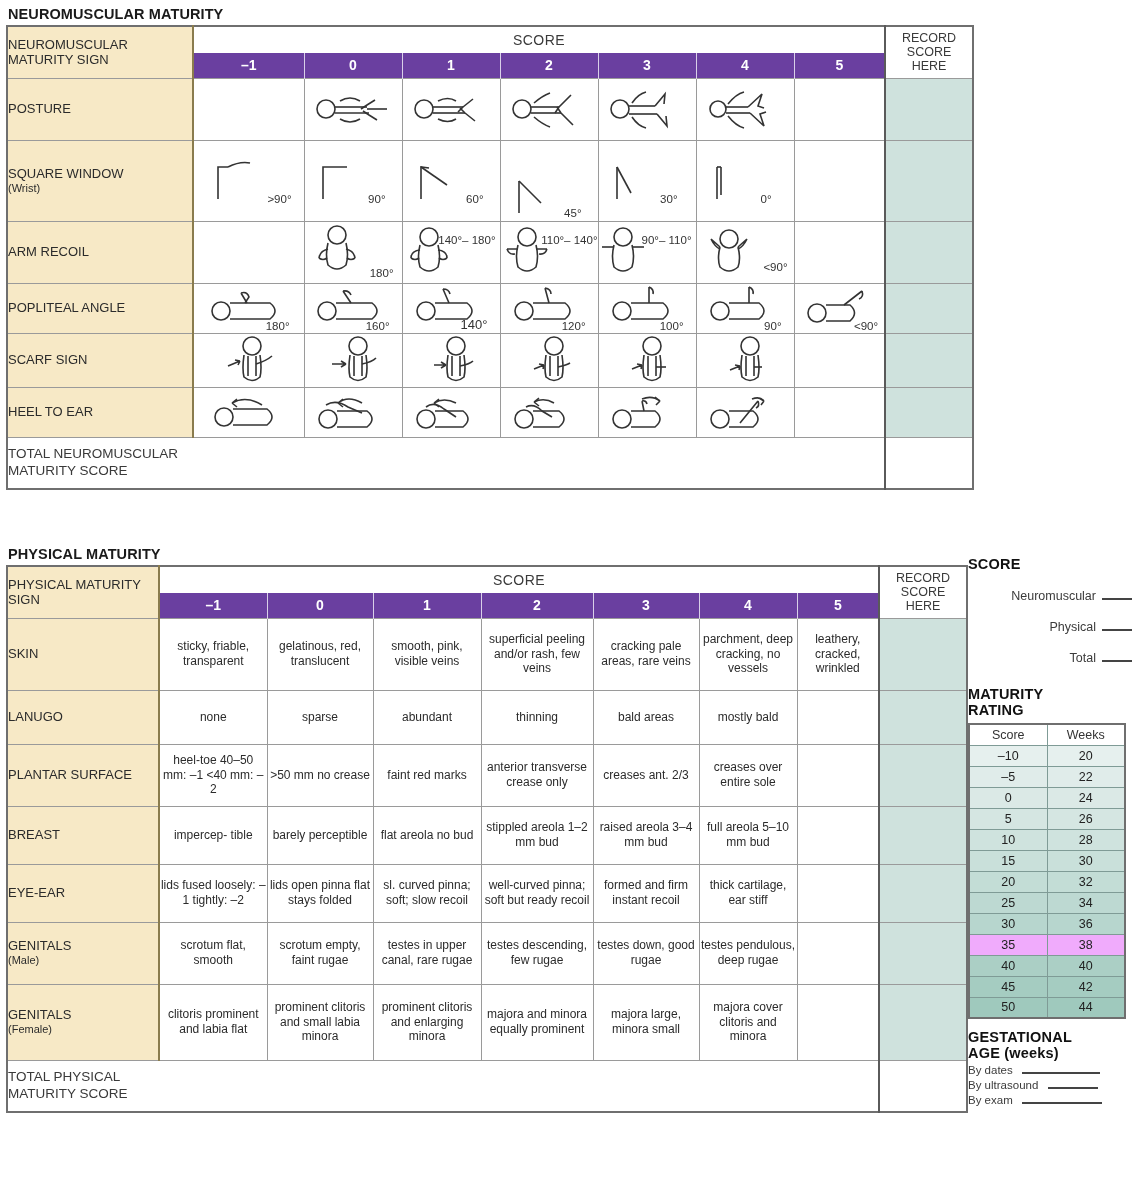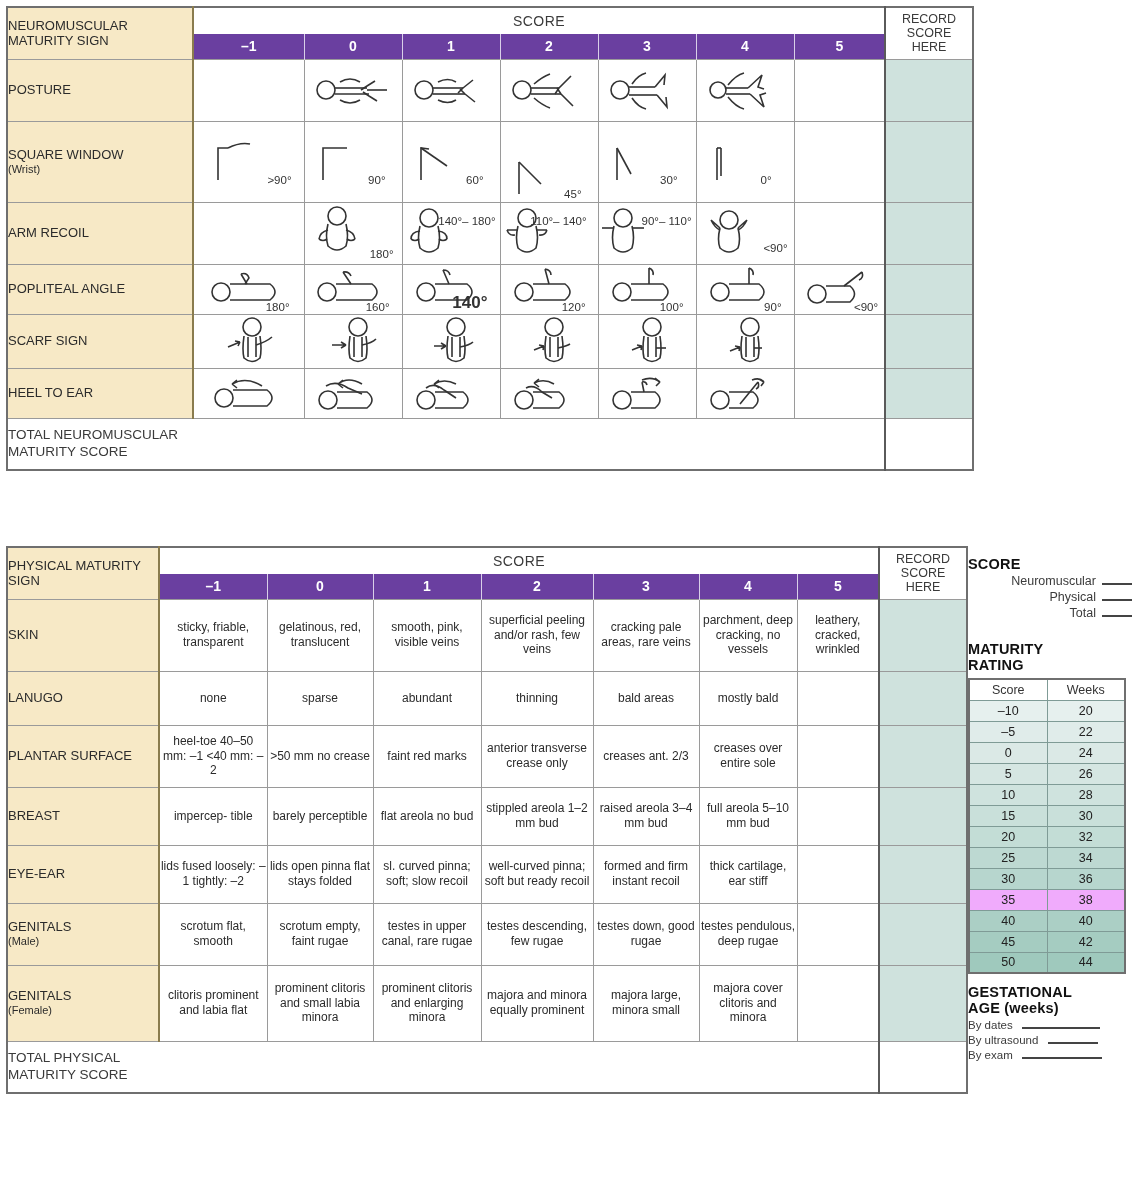--- a/index.html
+++ b/index.html
@@ -135,21 +135,21 @@
     font-weight: bold;
     color: #111;
     letter-spacing: 0.2px;
   }
   .rail-line {
     display: flex;
     align-items: baseline;
     justify-content: flex-end;
     font-size: 12.5px;
     color: #3b3b3b;
-    margin-top: 2px;
+    margin-top: 17px;
   }
   .rule {
     display: inline-block;
     border-bottom: 2px solid #444;
     height: 1px;
     margin-left: 6px;
   }
   table.mrt {
     border-collapse: collapse;
     table-layout: fixed;
@@ -177,20 +177,21 @@
     margin-top: 3px;
     white-space: nowrap;
   }
 </style>
 </head>
 <body>
 
 <div id="page">
 
   <div style="position:absolute;left:6px;top:6px;width:966px;">
+    <div class="section-title" style="padding-left:2px;">NEUROMUSCULAR MATURITY</div>
 
     <table class="grid framed" style="width:966px;">
       <colgroup>
         <col style="width:186px">
           <col style="width:111px">
           <col style="width:98px">
         <col style="width:98px">
           <col style="width:98px">
           <col style="width:98px">
         <col style="width:98px">
@@ -407,21 +408,21 @@
         <td class="fig-cell">
           <div style="position:relative;height:58px;">
             <svg width="44" height="56" viewBox="0 0 44 56" style="position:absolute;left:4px;top:2px;">
               <g fill="none" stroke="#333" stroke-width="1.6">
                 <circle cx="22" cy="12" r="9"></circle>
                 <path d="M13 20 q-3 12 0 22 q9 8 18 0 q3 -10 0 -22"></path>
                 <path d="M13 24 h-11 M2 24 q2 6 8 5"></path>
                 <path d="M31 24 h11 M42 24 q-2 6 -8 5"></path>
               </g>
             </svg>
-            <span style="position:absolute;right:11px;top:10px;font-size:11.5px;color:#333;line-height:1.35;text-align:right;">
+            <span style="position:absolute;right:0;top:10px;font-size:11.5px;color:#333;line-height:1.35;text-align:right;">
               <span>110°– 140°</span>
             </span>
           </div>
         </td>
         <td class="fig-cell">
           <div style="position:relative;height:58px;">
             <svg width="44" height="56" viewBox="0 0 44 56" style="position:absolute;left:2px;top:2px;">
               <g fill="none" stroke="#333" stroke-width="1.6">
                 <circle cx="22" cy="12" r="9"></circle>
                 <path d="M13 20 q-3 12 0 22 q9 8 18 0 q3 -10 0 -22"></path>
@@ -481,21 +482,21 @@
         </td>
         <td class="fig-cell">
           <div style="position:relative;height:46px;">
             <svg width="76" height="44" viewBox="0 0 76 44" style="margin:0 auto;">
               <g fill="none" stroke="#333" stroke-width="1.6">
                 <circle cx="13" cy="26" r="9"></circle>
                 <path d="M22 18 h32 q10 8 0 16 h-32"></path>
                 <path d="M36 18 l-6 -14 M30 4 q6 0 7 5"></path>
               </g>
             </svg>
-            <span style="position:absolute;right:12px;bottom:-1px;font-size:17px;color:#333;font-weight:bold;">140°</span>
+            <span style="position:absolute;right:12px;bottom:-1px;font-size:13px;color:#333;">140°</span>
           </div>
         </td>
         <td class="fig-cell">
           <div style="position:relative;height:46px;">
             <svg width="76" height="44" viewBox="0 0 76 44" style="margin:0 auto;">
               <g fill="none" stroke="#333" stroke-width="1.6">
                 <circle cx="13" cy="26" r="9"></circle>
                 <path d="M22 18 h32 q10 8 0 16 h-32"></path>
                 <path d="M38 18 l-4 -15 M34 3 q6 1 6 6"></path>
               </g>
@@ -688,20 +689,21 @@
           <div>TOTAL NEUROMUSCULAR</div>
           <div>MATURITY SCORE</div>
         </td>
         <td class="record-cell"></td>
       </tr>
     </tbody>
       </table>
   </div>
 
   <div style="position:absolute;left:6px;top:546px;width:960px;">
+    <div class="section-title" style="padding-left:2px;">PHYSICAL MATURITY</div>
 
     <table class="grid framed" style="width:960px;">
       <colgroup>
         <col style="width:152px">
           <col style="width:108px">
           <col style="width:106px">
         <col style="width:108px">
           <col style="width:112px">
           <col style="width:106px">
         <col style="width:98px">

